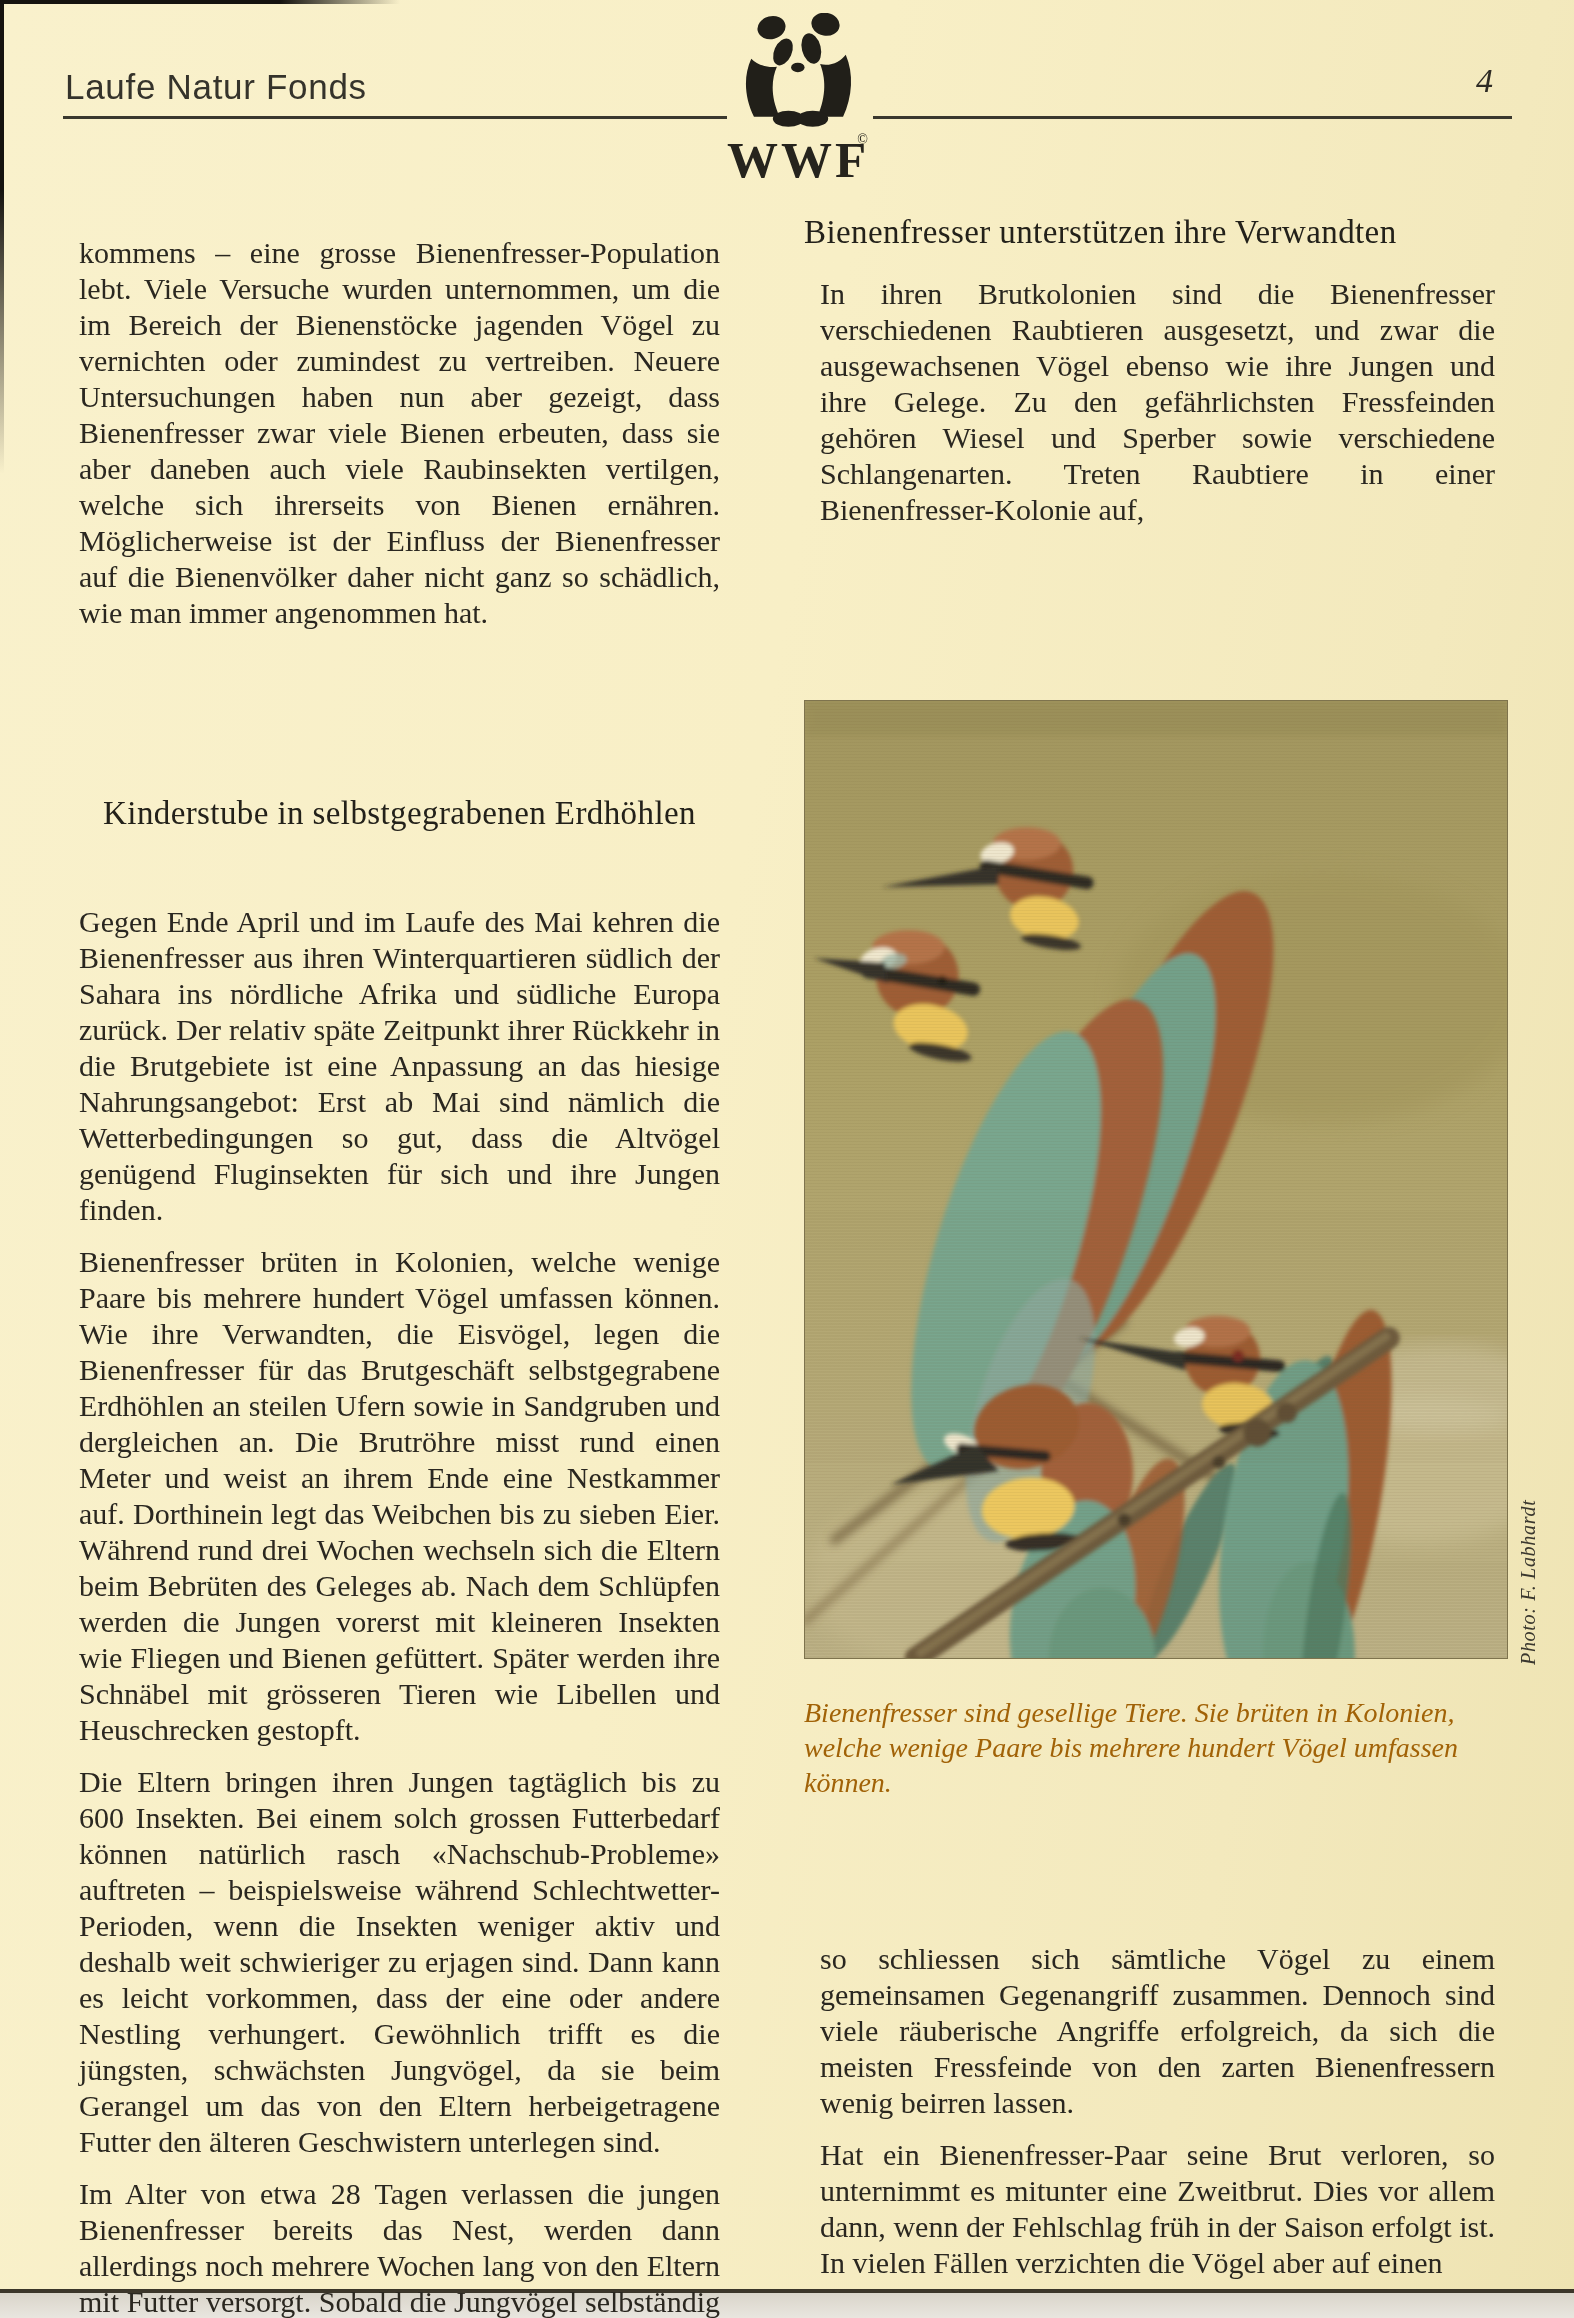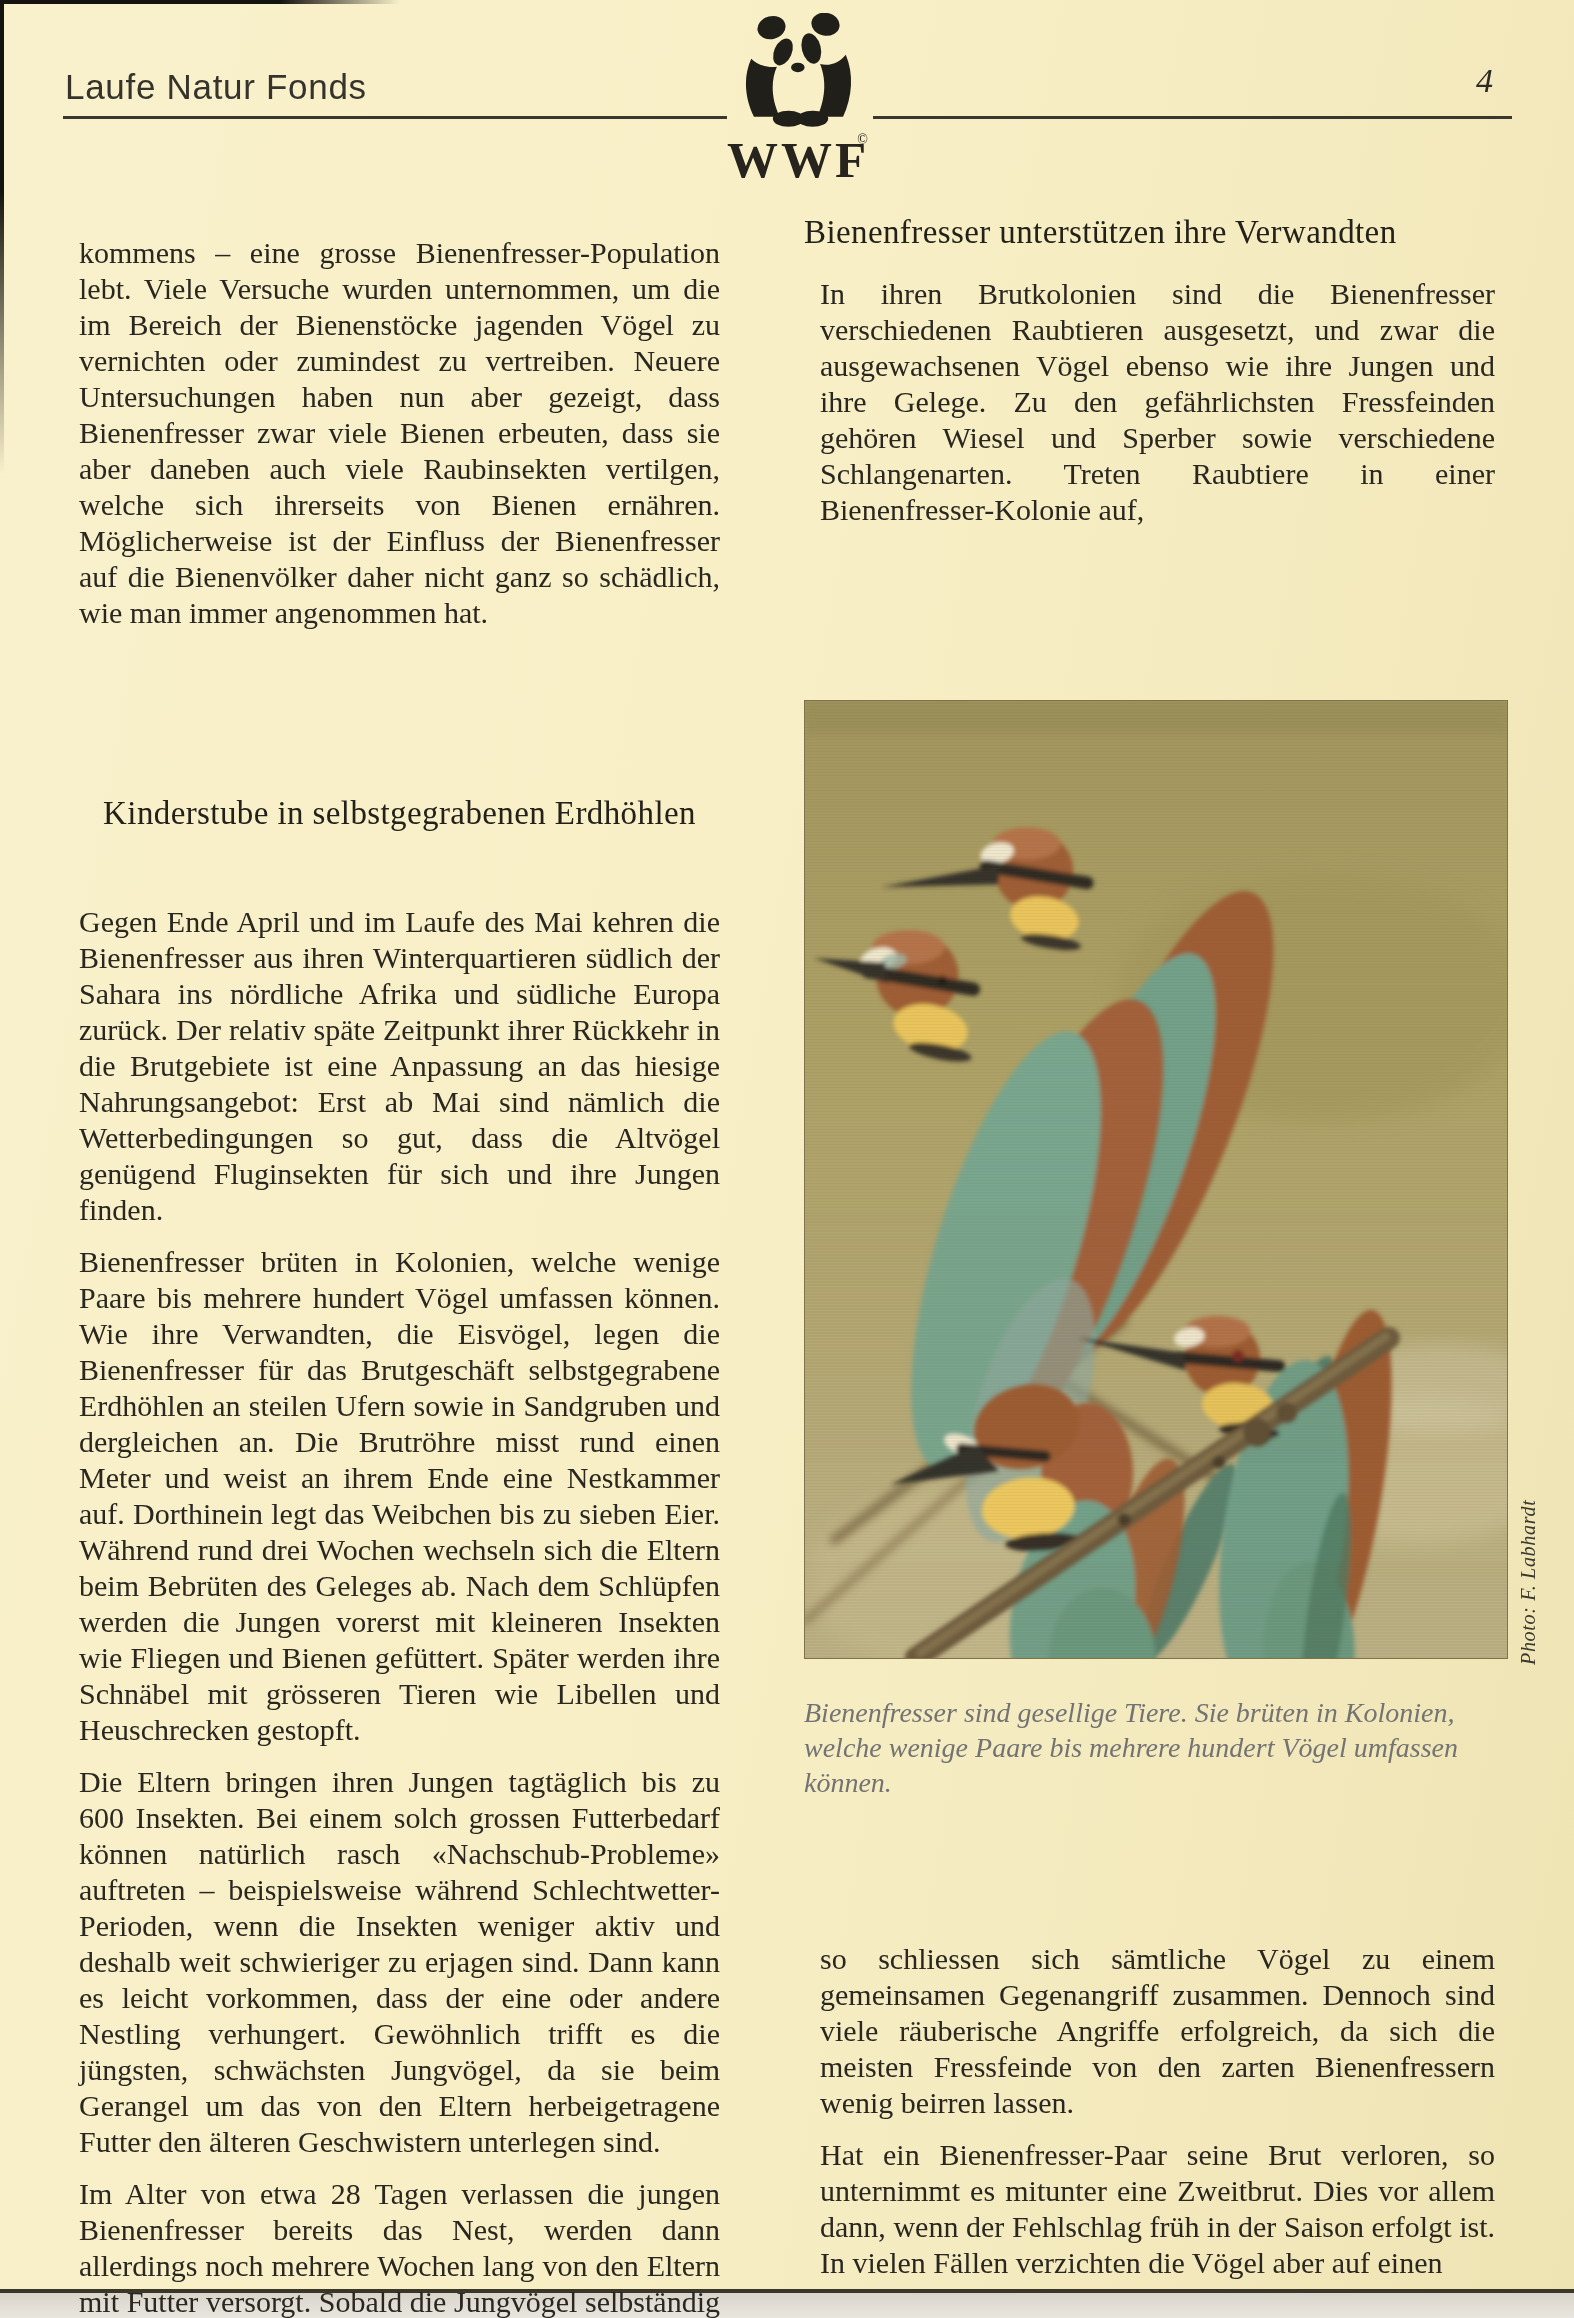--- a/index.html
+++ b/index.html
@@ -33,21 +33,21 @@
   .heading{font-size:33px;line-height:39px;color:#23211a;letter-spacing:0.4px;margin:0;font-weight:normal;}
   .col-right-top .heading{margin-bottom:24px;}
   .col-left-main-h{left:63px;top:794px;width:673px;text-align:center;}
   .col-left-main{left:63px;top:888px;width:673px;}
   .col-right-bottom{left:804px;top:1925px;width:707px;}
   
   .photo{left:804px;top:700px;width:704px;height:959px;border:1.5px solid rgba(70,62,42,.45);box-sizing:border-box;background:#ac9f6a;}
   .photo svg{display:block;width:100%;height:100%;}
   .photo .halftone{position:absolute;inset:0;pointer-events:none;
     background:repeating-linear-gradient(0deg,rgba(110,92,52,.07) 0 1.5px,rgba(255,255,255,0) 1.5px 3px);}
-  .caption{left:804px;top:1695px;width:715px;font-size:28px;line-height:35px;font-style:italic;color:#737373;text-align:left;}
+  .caption{left:804px;top:1695px;width:715px;font-size:28px;line-height:35px;font-style:italic;color:#a16207;text-align:left;}
   .credit{left:1517px;top:1665px;width:256px;transform:rotate(-90deg);transform-origin:0 0;
     font-size:20px;font-style:italic;color:#3a372e;letter-spacing:0.7px;}
 </style>
 </head>
 <body>
 
 <div class="abs edge-top"></div>
 <div class="abs edge-left"></div>
 <div class="abs edge-bottom-line"></div>
 <div class="abs edge-bottom-strip"></div>

